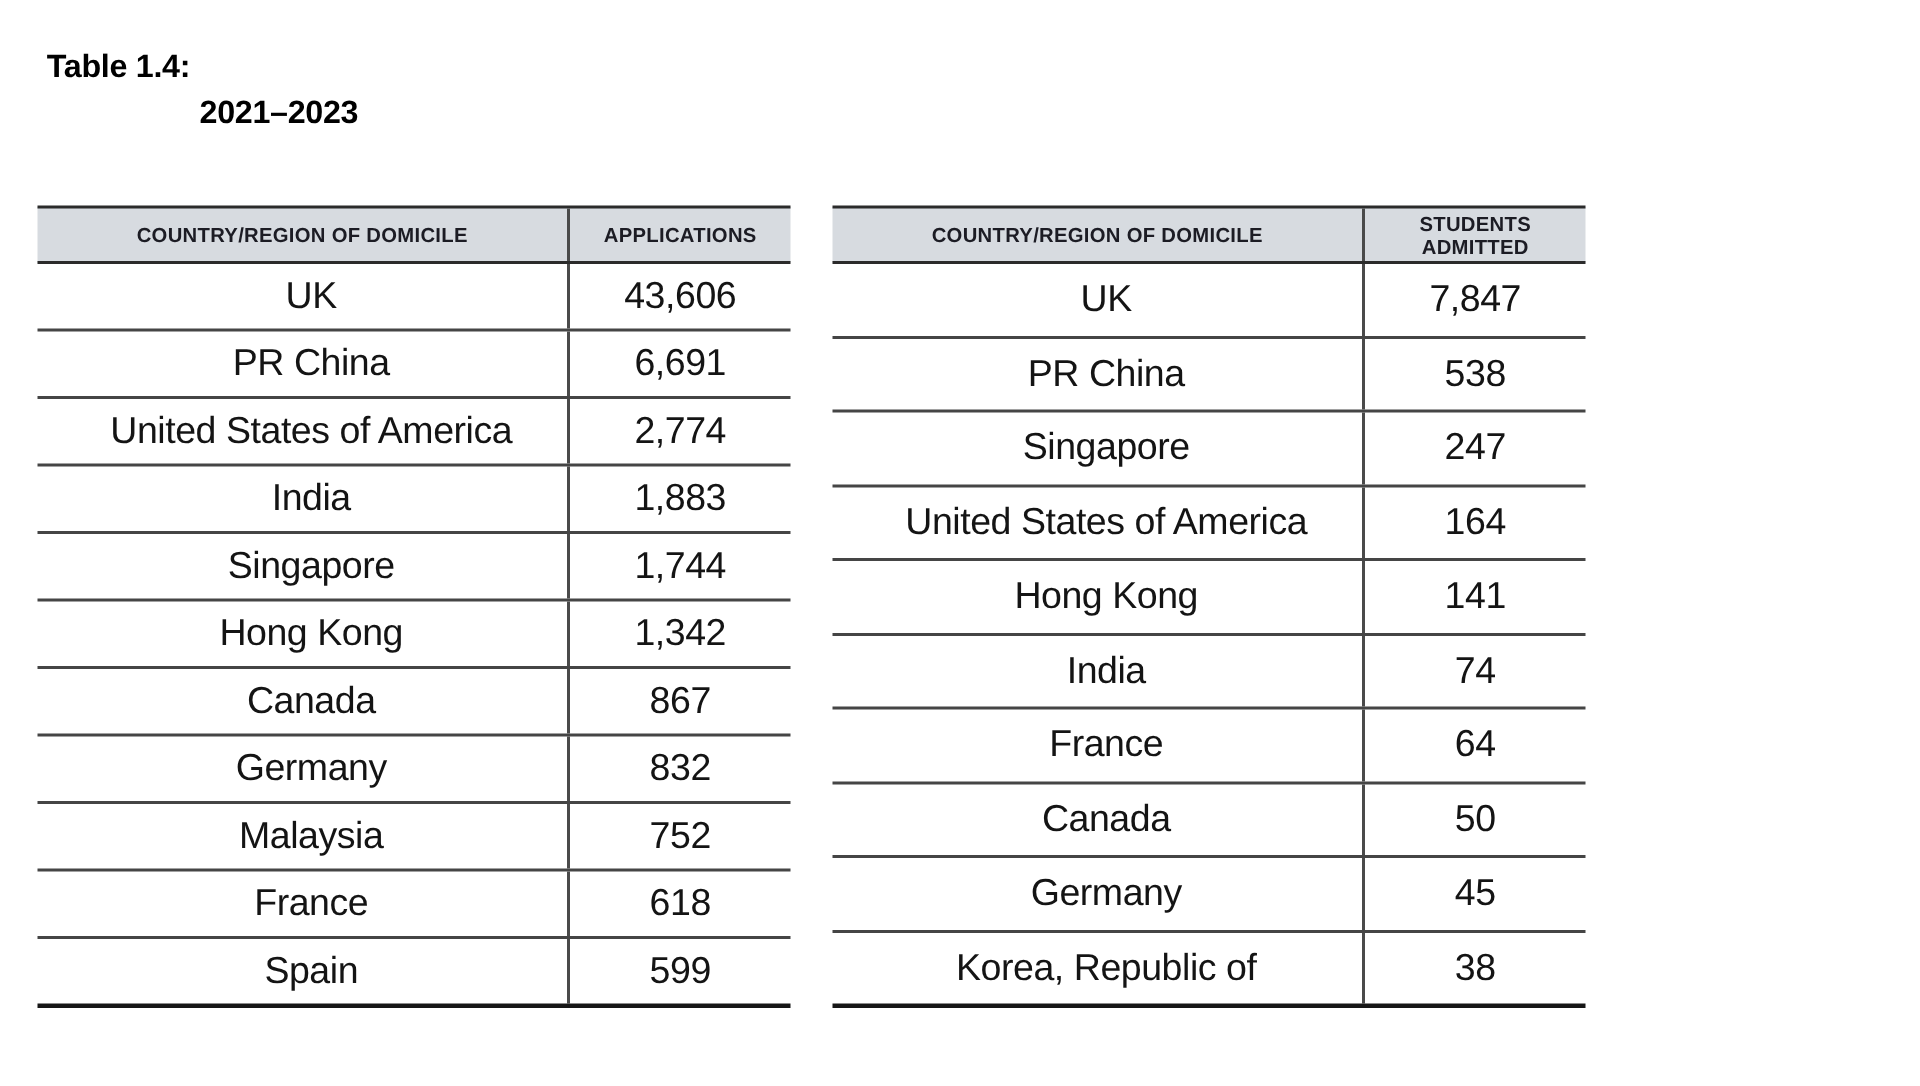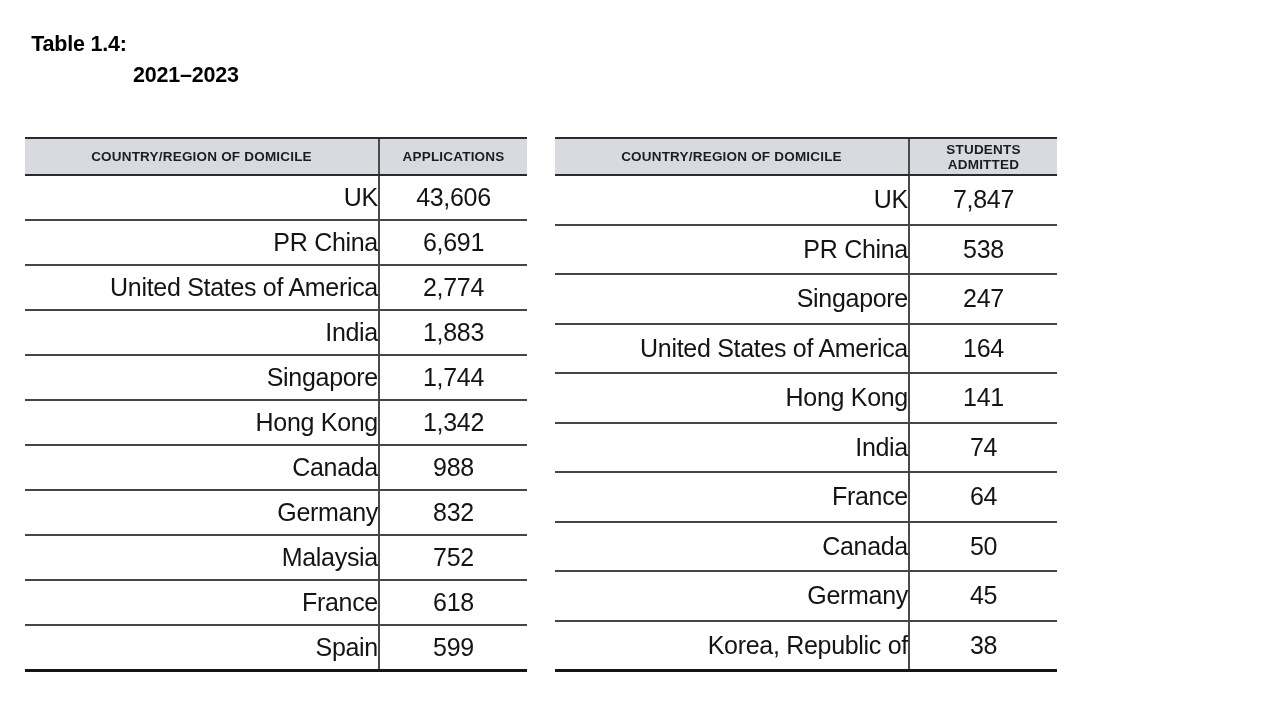--- a/index.html
+++ b/index.html
@@ -76,21 +76,21 @@
   }
   tbody tr:last-child td {
     border-bottom: 3px solid #161616;
   }
   .col-country { width: 330px; }
   .col-value   { width: 138px; }
   th.col-value, td.value {
     border-left: 2px solid var(--divider, #4a4a4a);
   }
   td.country {
-    text-align: right;
+    text-align: center;
     padding-left: 12px;
     letter-spacing: -0.3px;
   }
   td.value {
     text-align: center;
     letter-spacing: -0.3px;
   }
 </style>
 </head>
 <body>
@@ -138,21 +138,21 @@
           <tr>
             <td class="country">Singapore</td>
             <td class="value">1,744</td>
           </tr>
           <tr>
             <td class="country">Hong Kong</td>
             <td class="value">1,342</td>
           </tr>
           <tr>
             <td class="country">Canada</td>
-            <td class="value">988</td>
+            <td class="value">867</td>
           </tr>
           <tr>
             <td class="country">Germany</td>
             <td class="value">832</td>
           </tr>
           <tr>
             <td class="country">Malaysia</td>
             <td class="value">752</td>
           </tr>
           <tr>

